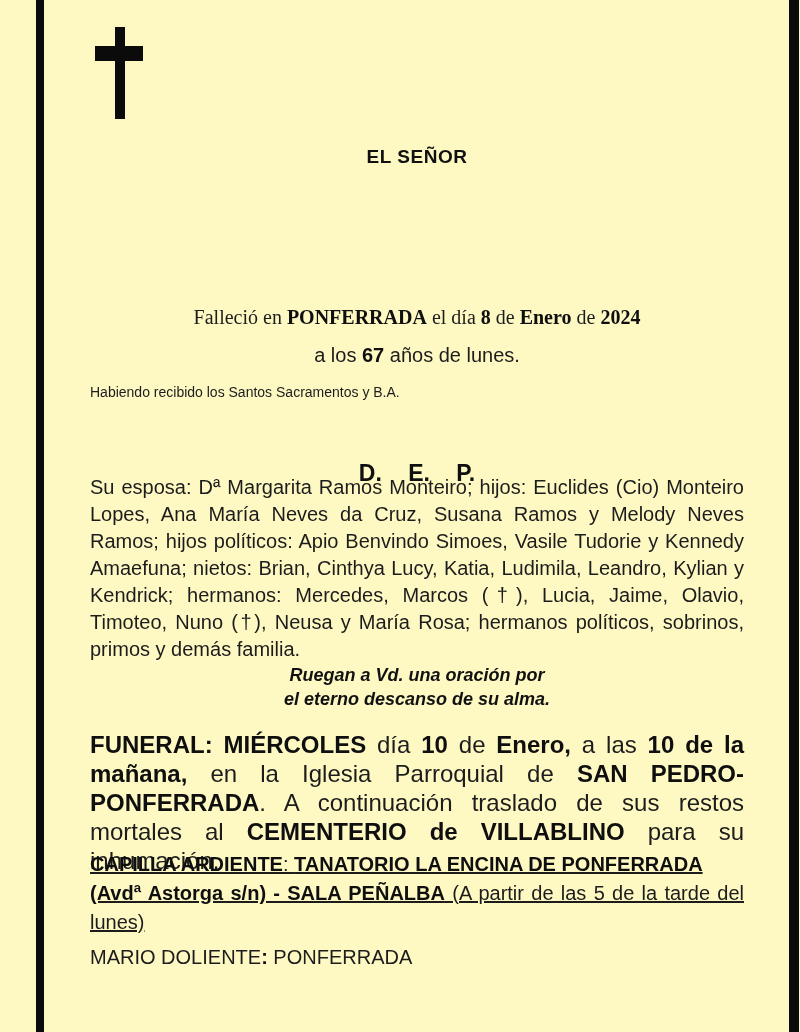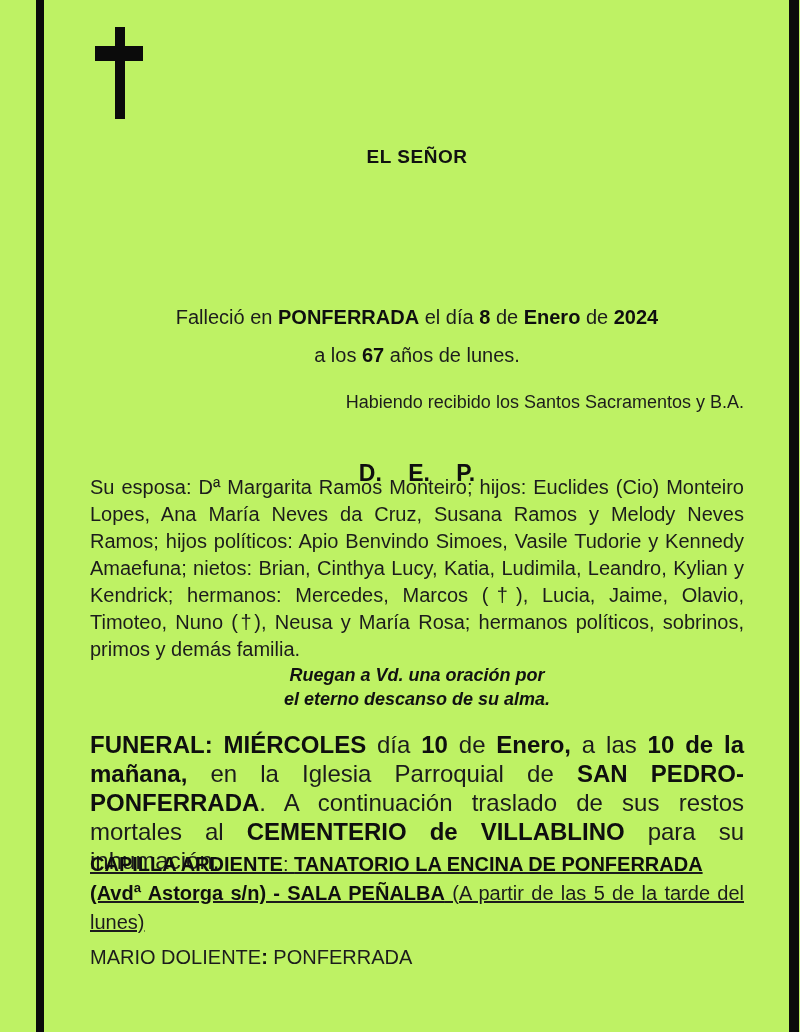--- a/index.html
+++ b/index.html
@@ -4,21 +4,21 @@
 <style>
   html, body {
     margin: 0;
     padding: 0;
     background: #ffffff;
   }
   .sheet {
     position: relative;
     width: 800px;
     height: 1032px;
-    background: #bef264;
+    background: #fef9c3;
     font-family: "Liberation Sans", sans-serif;
     color: #1c1c1c;
     overflow: hidden;
   }
   .side-bar {
     position: absolute;
     top: 0;
     height: 100%;
     background: #0b0b0b;
   }
@@ -51,30 +51,31 @@
     font-weight: bold;
     font-size: 40px;
     line-height: 50px;
     letter-spacing: 1px;
     color: #0f0f0f;
   }
   .death-line {
     top: 306px;
     text-align: center;
     font-size: 20px;
+    font-family: Liberation Serif, serif;
   }
   .age-line {
     top: 344px;
     text-align: center;
     font-size: 20px;
   }
   .sacraments-line {
-    top: 392px;
-    text-align: right;
-    font-size: 18px;
+    top: 384px;
+    text-align: left;
+    font-size: 14px;
   }
   .dep-line {
     top: 432px;
     text-align: center;
     font-weight: bold;
     font-size: 23px;
     word-spacing: 20px;
     color: #0f0f0f;
   }
   .family-paragraph {

